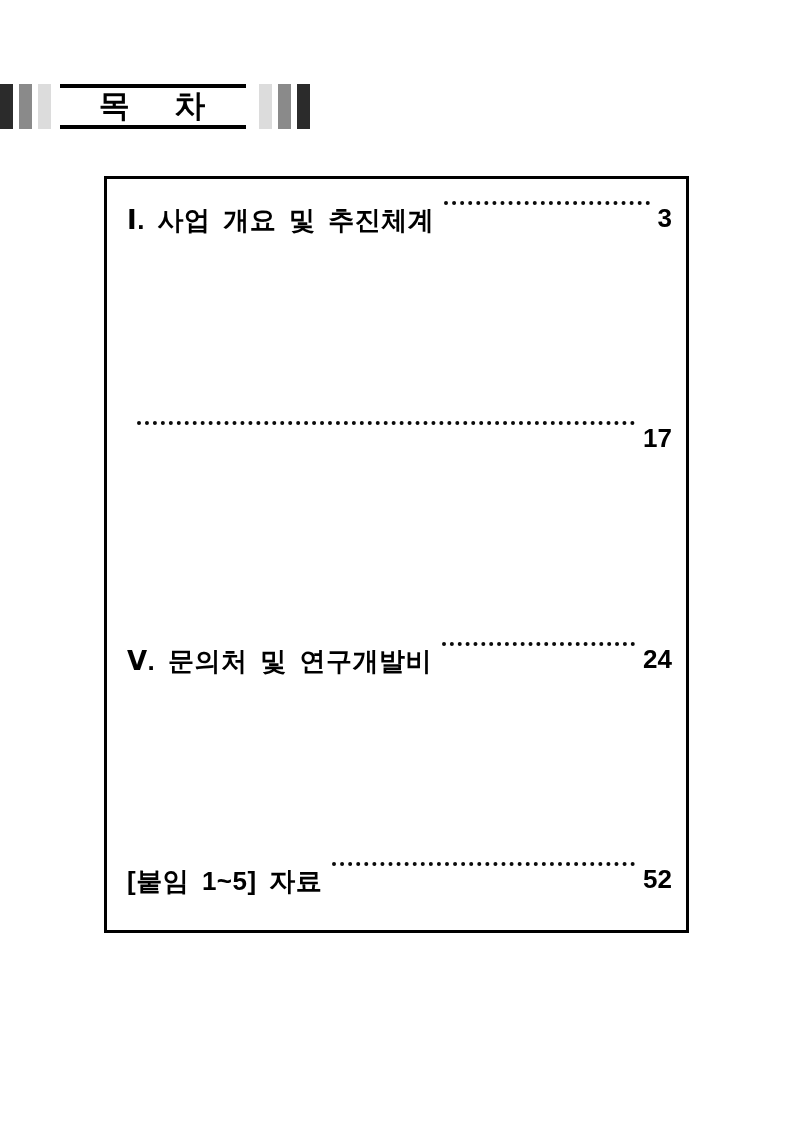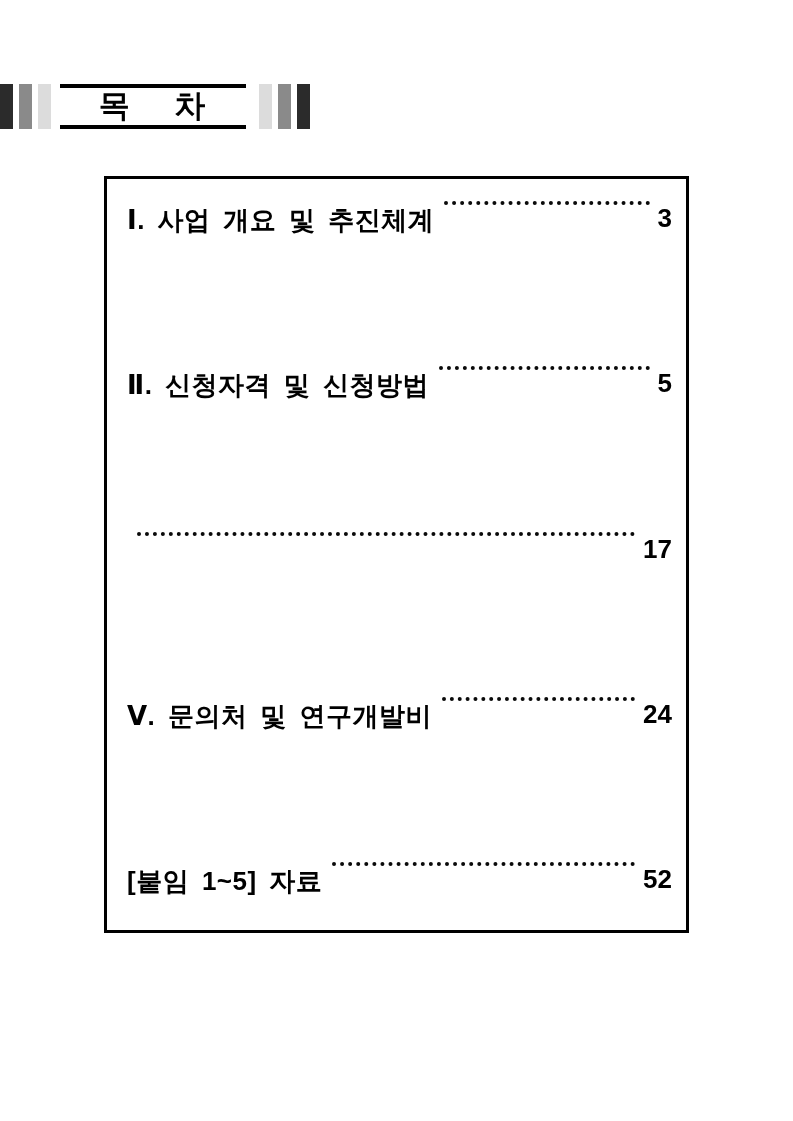--- a/index.html
+++ b/index.html
@@ -115,25 +115,20 @@
     </div>
   </div>
 
   <div class="toc-box" id="toc-box">
     <div class="toc-entry">
       <span class="entry-label">Ⅰ. 사업 개요 및 추진체계</span>
       <span class="leader"></span>
       <span class="page-num">3</span>
     </div>
 
-    <div class="toc-entry">
-      <span class="entry-label">Ⅱ. 신청자격 및 신청방법</span>
-      <span class="leader"></span>
-      <span class="page-num">5</span>
-    </div>
 
 
     <div class="toc-entry">
       <span class="leader"></span>
       <span class="page-num">17</span>
     </div>
 
     <div class="toc-entry">
       <span class="entry-label">Ⅴ. 문의처 및 연구개발비</span>
       <span class="leader"></span>

